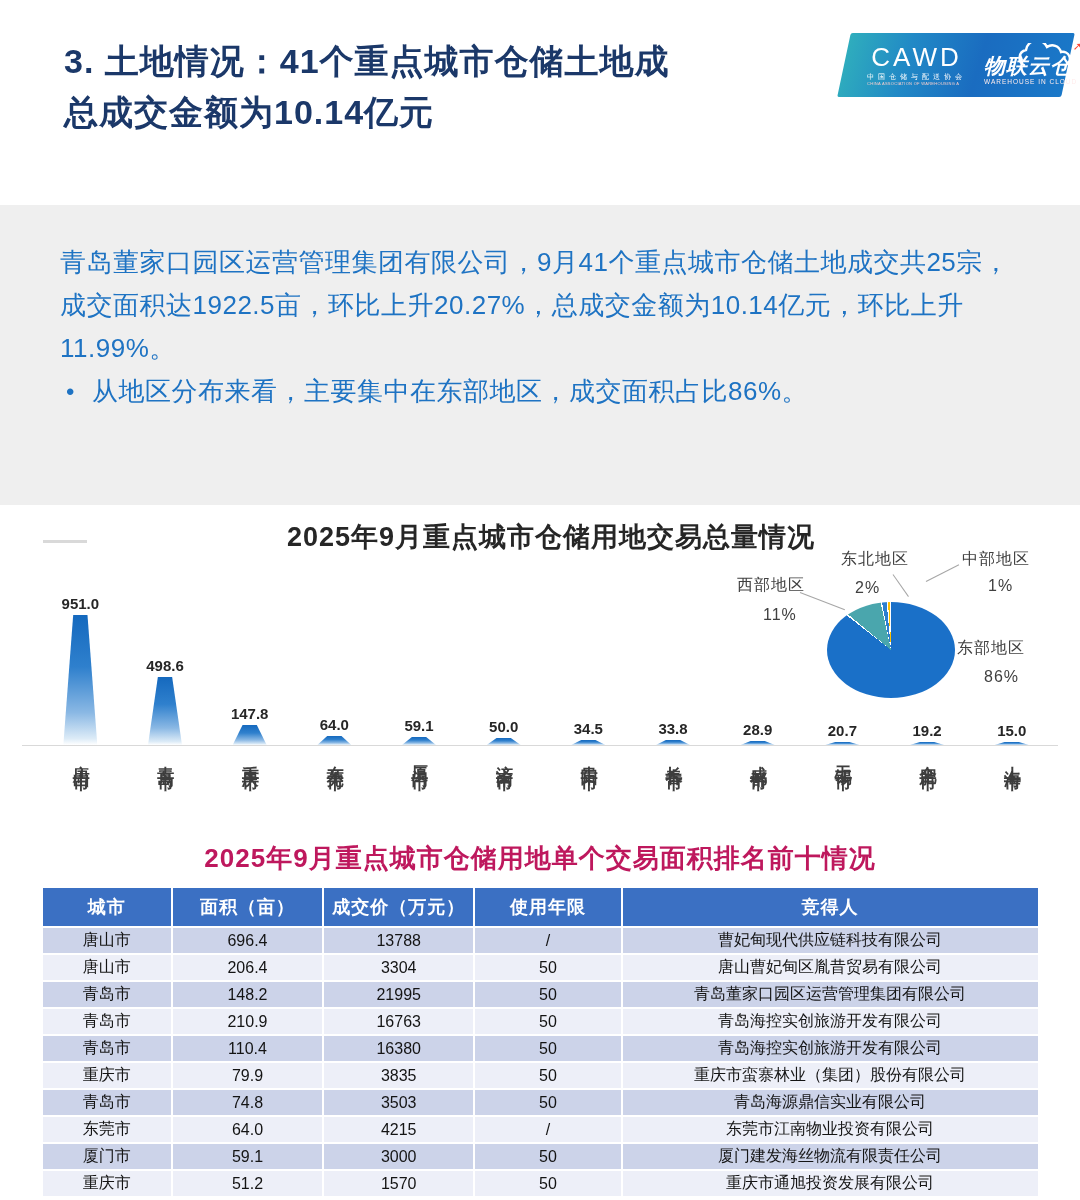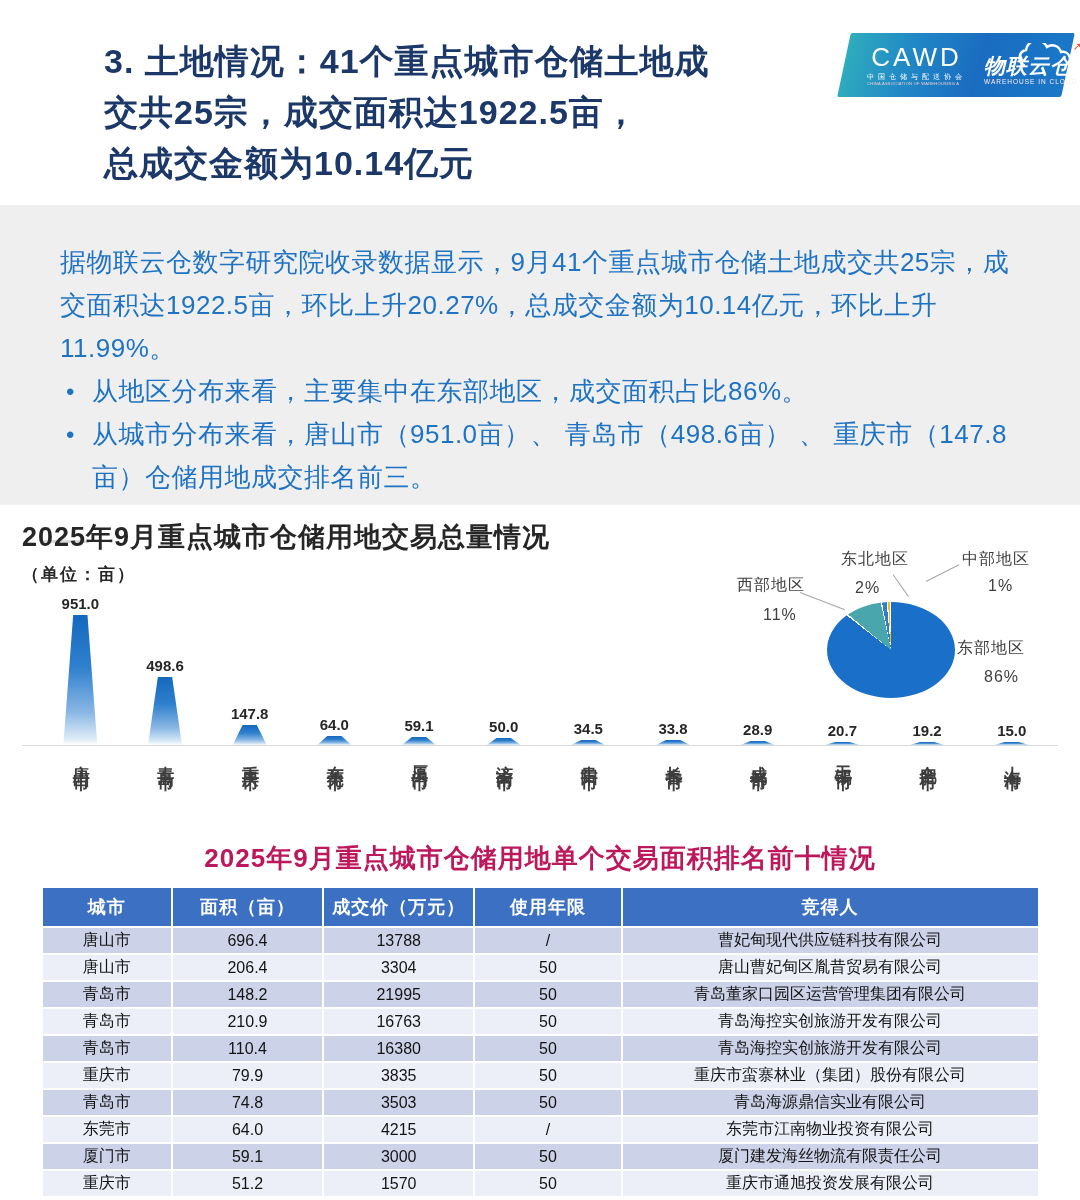--- a/index.html
+++ b/index.html
@@ -4,21 +4,21 @@
 <style>
   * { box-sizing: border-box; }
   html,body { margin:0; padding:0; }
   body {
     width:1080px; height:1200px; background:#ffffff; overflow:hidden;
     font-family:"Liberation Sans","DejaVu Sans",sans-serif; position:relative;
   }
 
   
   .header { position:relative; height:205px; padding:36px 0 0 64px; background:#fff; }
-  .title-line { font-size:34px; font-weight:bold; color:#1b3869; line-height:51px; letter-spacing:1px;margin-left:40px; }
+  .title-line { font-size:34px; font-weight:bold; color:#1b3869; line-height:51px; letter-spacing:1px; }
 
   .logo { position:absolute; top:33px; right:12px; width:224px; height:64px;
     transform:skewX(-12deg); border-radius:2px;
     background:linear-gradient(95deg,#2fadbd 0%,#2189c6 28%,#1a6cc0 60%,#1a78c8 100%); }
   .logo-inner { transform:skewX(12deg); display:flex; align-items:center; height:100%; padding:0 12px 0 10px; gap:9px; }
   .logo-slash { width:3px; height:46px; background:#ffffff; transform:rotate(14deg); margin-right:4px; }
   .cawd { color:#fff; text-align:center; line-height:1; }
   .cawd-name { font-size:26px; font-weight:400; letter-spacing:3px; }
   .cawd-cn { font-size:7px; letter-spacing:4px; margin-top:3px; white-space:nowrap; }
   .cawd-en { font-size:4px; letter-spacing:0.3px; margin-top:2px; color:#f3cdcd; white-space:nowrap; overflow:hidden; max-width:92px; }
@@ -31,21 +31,21 @@
 
   
   .summary { height:300px; background:#efefef; padding:36px 58px 0 60px; }
   .summary-text { color:#1e73c3; font-size:26px; line-height:43px; font-weight:500; margin:0; letter-spacing:0.5px; }
   .bullet { position:relative; color:#1e73c3; font-size:26px; line-height:43px; font-weight:500; padding-left:32px; letter-spacing:0.5px; }
   .bullet::before { content:"•"; position:absolute; left:6px; top:0; font-size:24px; }
 
   
   .charts { position:relative; height:332px; background:#fff; }
   .chart-dash { position:absolute; left:43px; top:35px; width:44px; height:3px; background:#d9d9d9; }
-  .chart-head { position:absolute; left:0; top:14px; width:100%; text-align:left; padding-left:22px; }
+  .chart-head { position:absolute; left:0; top:14px; width:100%; text-align:center; padding-left:22px; }
   .chart-title { font-size:27px; font-weight:bold; color:#262626; letter-spacing:1px; }
   .chart-subtitle { font-size:17px; font-weight:bold; color:#262626; margin-top:8px; letter-spacing:2px; }
 
   .bars { position:absolute; left:38px; right:26px; top:84px; height:156px; display:flex; align-items:flex-end; }
   .bar-slot { flex:1; display:flex; flex-direction:column; align-items:center; justify-content:flex-end; }
   .bar-value { font-size:15px; font-weight:bold; color:#262626; margin-bottom:3px;text-align:right; }
   .bar-shape { width:34px; clip-path:polygon(29% 0,71% 0,100% 100%,0 100%);
     background:linear-gradient(180deg,#1569be 0%,#2f80cd 40%,#8ab8e4 75%,#dcebf7 95%,rgba(255,255,255,0.25) 100%); }
   .baseline { position:absolute; left:22px; right:22px; top:240px; height:1px; background:#d9d9d9; }
   .cats { position:absolute; left:38px; right:26px; top:247px; display:flex; }
@@ -80,21 +80,20 @@
   .rank tr.even td { background:#edeff8; }
 
   
   .footer { display:flex; justify-content:space-between; align-items:baseline; padding:8px 30px 0 34px; }
 </style>
 </head>
 <body>
 
 <div class="header">
   <div class="title-line">3. 土地情况：41个重点城市仓储土地成</div>
-  <div class="title-line">交共25宗，成交面积达1922.5亩，</div>
   <div class="title-line">总成交金额为10.14亿元</div>
 
   <div class="logo">
     <div class="logo-inner">
       <div class="logo-slash"></div>
       <div class="cawd">
         <div class="cawd-name">CAWD</div>
         <div class="cawd-cn">中国仓储与配送协会</div>
         <div class="cawd-en">CHINA ASSOCIATION OF WAREHOUSING AND DISTRIBUTION</div>
       </div>
@@ -105,30 +104,28 @@
         </svg>
         <span class="wic-arrow">➚</span>
         <div class="wic-cn">物联云仓</div>
         <div class="wic-en">WAREHOUSE IN CLOUD</div>
       </div>
     </div>
   </div>
 </div>
 
 <div class="summary">
-  <p class="summary-text">据物联云仓数字研究院收录数据显示，9月41个重点城市仓储土地成交共25宗，成交面积达1922.5亩，环比上升20.27%，总成交金额为10.14亿元，环比上升11.99%。</p>
+  <p class="summary-text">青岛董家口园区运营管理集团有限公司，9月41个重点城市仓储土地成交共25宗，成交面积达1922.5亩，环比上升20.27%，总成交金额为10.14亿元，环比上升11.99%。</p>
   <div class="bullet">从地区分布来看，主要集中在东部地区，成交面积占比86%。</div>
-  <div class="bullet">从城市分布来看，唐山市（951.0亩）、 青岛市（498.6亩） 、 重庆市（147.8亩）仓储用地成交排名前三。</div>
 </div>
 
 <div class="charts">
   <div class="chart-dash"></div>
   <div class="chart-head">
     <div class="chart-title">2025年9月重点城市仓储用地交易总量情况</div>
-    <div class="chart-subtitle">（单位：亩）</div>
   </div>
 
   <div class="bars" id="bar-slots">
       <div class="bar-slot">
         <div class="bar-value">951.0</div>
         <div class="bar-shape" style="height: 130px;"></div>
       </div>
       <div class="bar-slot">
         <div class="bar-value">498.6</div>
         <div class="bar-shape" style="height: 68px;"></div>

